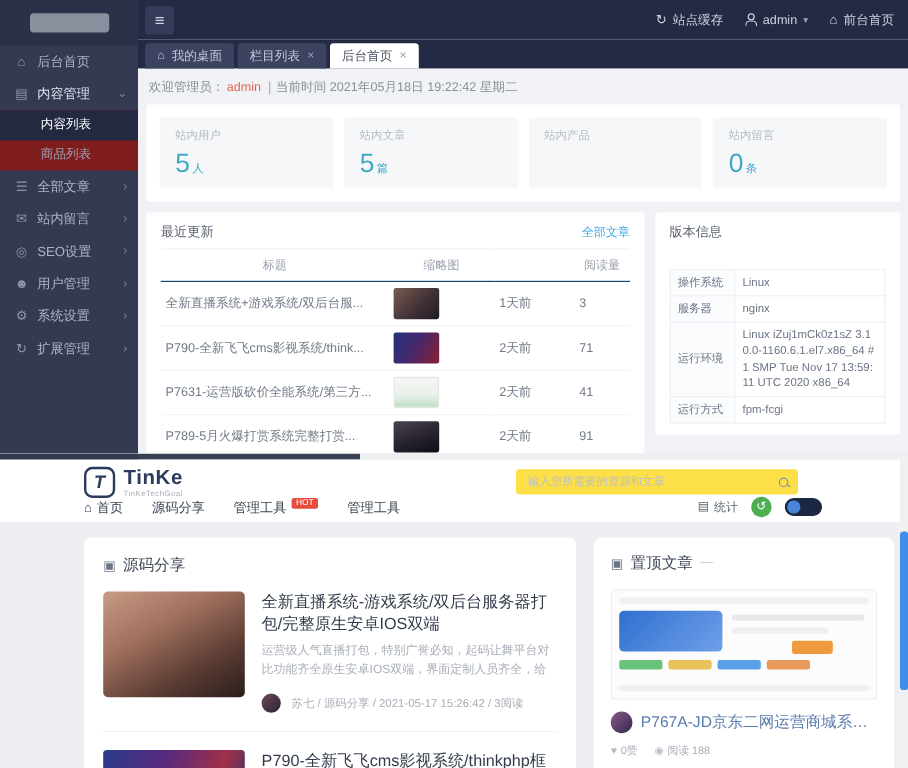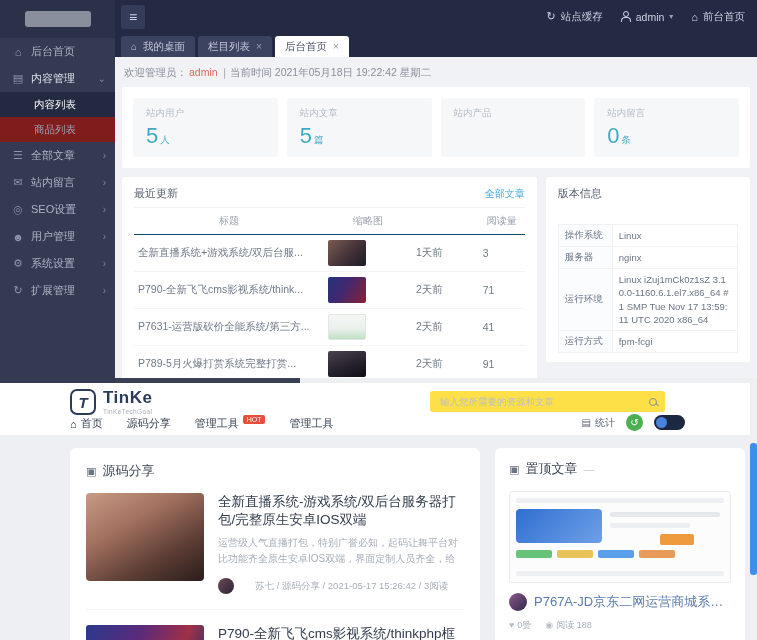--- a/index.html
+++ b/index.html
@@ -97,21 +97,21 @@
   .sec-dash{font-size:11px;color:#c5cad2;}
   .article{display:flex;gap:14px;margin-top:12px;}
   .a-thumb1{width:118px;height:88px;border-radius:4px;flex:none;
     background:linear-gradient(150deg,#c79b86 0%,#a2715f 35%,#5c3d34 70%,#2a1d1c 100%);}
   .a-thumbs2{width:118px;flex:none;}
   .a-thumb2a{width:118px;height:60px;border-radius:3px;
     background:linear-gradient(110deg,#2a3a8c 0%,#5a2a7c 40%,#a03048 75%,#23356e 100%);}
   .a-body{flex:1;min-width:0;}
   .a-title{font-size:13.5px;color:#323c4c;line-height:1.35;cursor:pointer;}
   .a-desc{font-size:10px;color:#a8aeb8;line-height:1.55;margin-top:6px;max-height:32px;overflow:hidden;}
-  .a-meta{display:flex;align-items:center;gap:21px;margin-top:11px;}
+  .a-meta{display:flex;align-items:center;gap:9px;margin-top:11px;}
   .avatar{width:16px;height:16px;border-radius:50%;flex:none;background:linear-gradient(135deg,#6a4a56,#2c2333);}
   .a-meta-text{font-size:9.5px;color:#a8aeb8;}
   .a-divider{border-top:1px solid #f2f3f5;margin:15px 0;}
   .right-col{width:250px;}
   .top-card,.tag-card{background:#fff;border-radius:6px;padding:12px 14px;}
   .shot{height:92px;border:1px solid #ececf0;border-radius:3px;background:#fcfcfd;position:relative;overflow:hidden;}
   .shot-top{position:absolute;top:6px;left:6px;right:6px;height:5px;background:#eef0f3;border-radius:2px;}
   .shot-blob{position:absolute;top:17px;left:6px;width:86px;height:34px;border-radius:4px;background:linear-gradient(135deg,#2f6fd0,#6fa0e8);}
   .shot-line1{position:absolute;top:20px;left:100px;width:110px;height:5px;background:#e6e8ec;border-radius:2px;}
   .shot-line2{position:absolute;top:31px;left:100px;width:80px;height:5px;background:#eceef2;border-radius:2px;}

